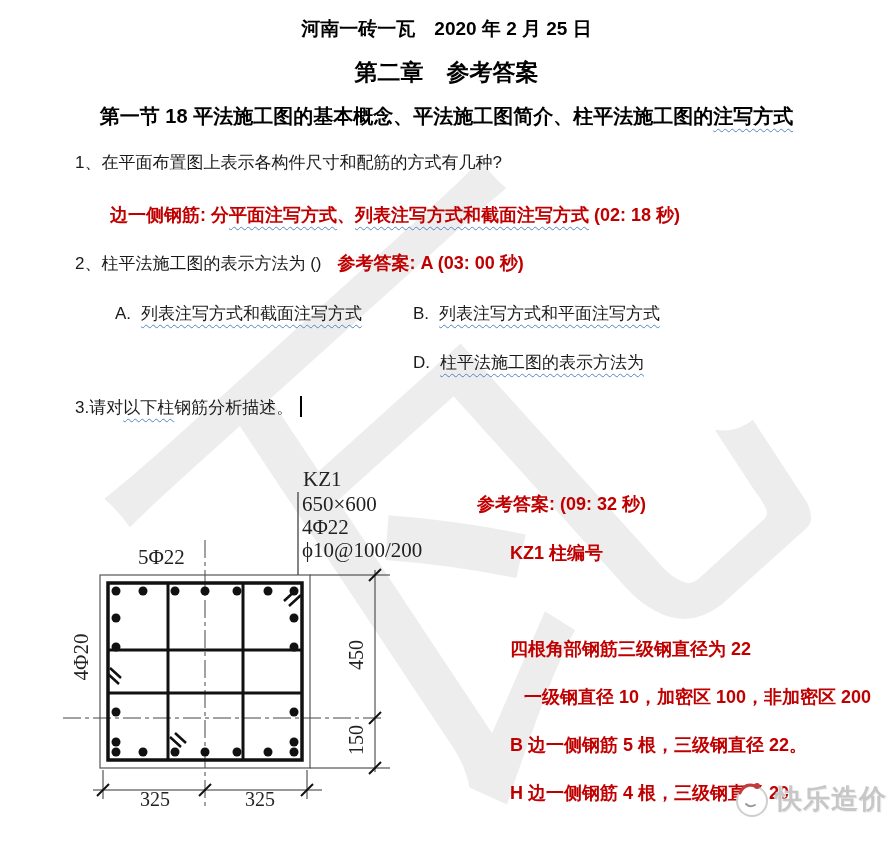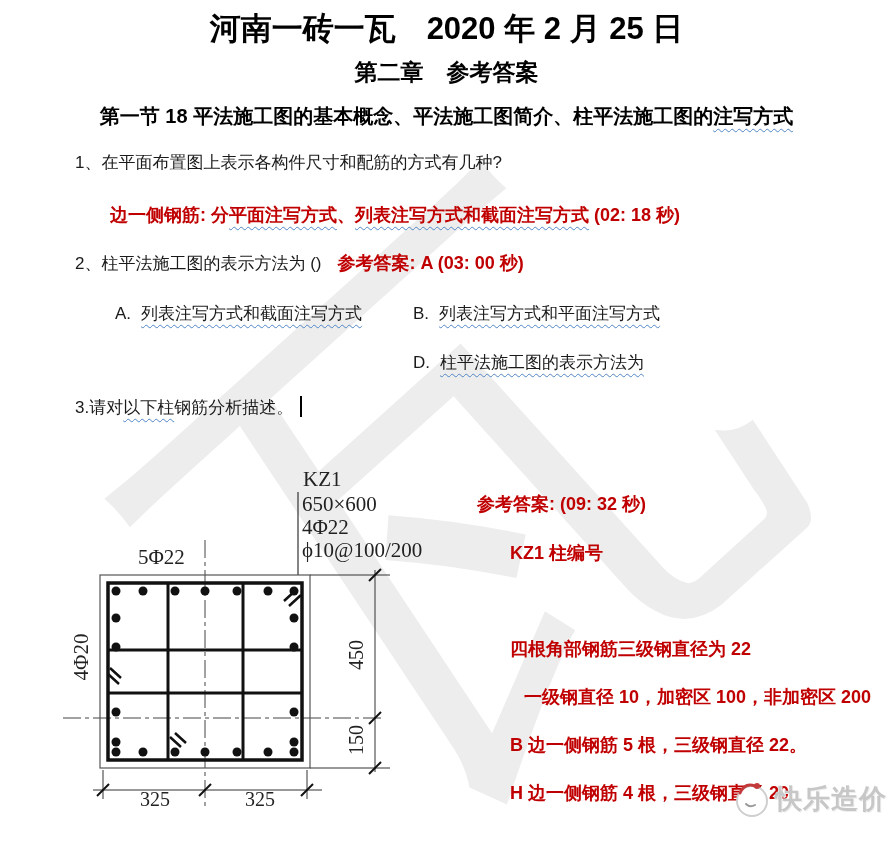--- a/index.html
+++ b/index.html
@@ -10,21 +10,21 @@
   }
   .abs{position:absolute; white-space:nowrap; z-index:2;}
   .red{color:#c00000;}
   .wavy{
     text-decoration-line:underline;
     text-decoration-style:wavy;
     text-decoration-color:#4f86c6;
     text-decoration-thickness:1px;
     text-underline-offset:5px;
   }
-  .doc-title{left:0;width:100%;text-align:center;top:8px;font-size:31px;font-weight:700;color:#000;}
+  .doc-title{left:0;width:100%;text-align:center;top:16px;font-size:19px;font-weight:700;color:#000;}
   .chapter{left:0;width:100%;text-align:center;top:57px;font-size:23px;font-weight:700;color:#000;}
   .section{left:0;width:100%;text-align:center;top:103px;font-size:20px;font-weight:700;color:#000;}
   .q1{left:75px;top:151px;font-size:17px;}
   .a1{left:110px;top:203px;font-size:18px;font-weight:700;}
   .q2{left:75px;top:251px;font-size:17px;}
   .q2 .q2ans{margin-left:16px;font-size:18px;font-weight:700;}
   .opt{font-size:17px;}
   .opt .key{margin-right:10px;}
   .optA{left:115px;top:302px;} .optB{left:413px;top:302px;}
   .optC{left:115px;top:351px;} .optD{left:413px;top:351px;}

